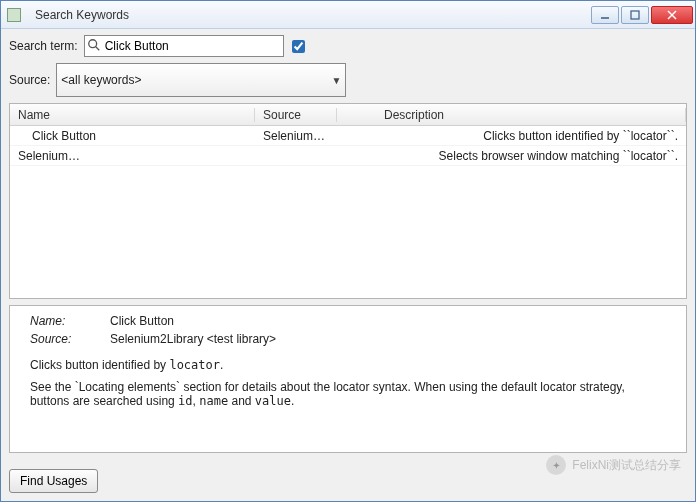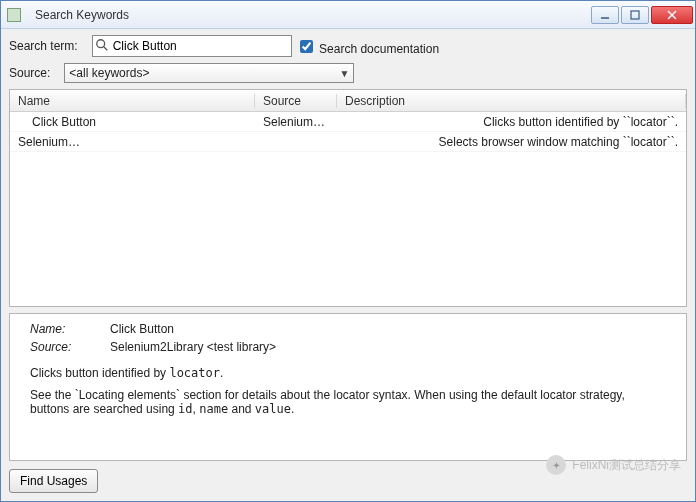--- a/index.html
+++ b/index.html
@@ -7,44 +7,44 @@
   .window { width: 696px; height: 502px; background: #fff; border: 1px solid #5a84b6; display: flex; flex-direction: column; position: relative; }
   .titlebar { height: 28px; background: linear-gradient(#f8fafd, #e6edf7); border-bottom: 1px solid #bcd0e8; display: flex; align-items: center; padding: 0 2px 0 6px; gap: 8px; }
   .title-ico { width: 14px; height: 14px; border: 1px solid #7a9e7a; background: #cfe3cf; margin-right: 6px; }
   .title-txt { flex: 1; color: #333; }
   .winbtns { display: flex; }
   .winbtn { width: 28px; height: 18px; margin-left: 2px; border: 1px solid #8aa8cc; background: linear-gradient(#f6fafe, #d7e4f3); border-radius: 2px; display: flex; align-items: center; justify-content: center; color: #3a5a85; }
   .winbtn.close { background: linear-gradient(#f47676, #d93636); border-color: #b22; color: #fff; width: 42px; }
   .winbtn svg { width: 10px; height: 10px; }
   .content { flex: 1; display: flex; flex-direction: column; padding: 6px 8px 8px 8px; background: #f0f0f0; }
   .row { display: flex; align-items: center; margin-bottom: 6px; }
-  .lbl { margin-right: 14px; }
+  .lbl { margin-right: 6px; }
   .search-wrap { position: relative; width: 200px; }
   .search-input { width: 100%; height: 22px; border: 1px solid #888; padding: 2px 4px 2px 20px; font-family: inherit; font-size: 12px; background: #fff; }
   .mag { position: absolute; left: 3px; top: 3px; width: 14px; height: 14px; color: #555; }
   .cb { margin-left: 4px; }
   .cb input { accent-color: #2a6fb5; }
-  .select { height: 20px; width: 290px; border: 1px solid #888; background: linear-gradient(#fff,#eee); display: flex; align-items: center; padding: 0 4px; justify-content: space-between; }
+  .select { height: 34px; width: 290px; border: 1px solid #888; background: linear-gradient(#fff,#eee); display: flex; align-items: center; padding: 0 4px; justify-content: space-between; }
   .select .arrow { font-size: 10px; color: #444; }
   .table-wrap { flex: 1; background: #fff; border: 1px solid #b5b5b5; overflow: hidden; display: flex; flex-direction: column; }
   .thead { display: flex; background: linear-gradient(#fdfdfd,#ececec); border-bottom: 1px solid #d0d0d0; height: 22px; align-items: center; }
   .th { padding: 0 8px; border-right: 1px solid #d8d8d8; color: #333; }
   .col-name { width: 245px; }
   .col-src { width: 82px; }
-  .col-desc { flex: 1; }
+  .col-desc { flex: 1; margin-left: 39px; }
   .tr { display: flex; height: 20px; align-items: center; border-bottom: 1px solid #f4f4f4; }
   .td { padding: 0 8px; white-space: nowrap; overflow: hidden; text-overflow: ellipsis; }
   .td.col-name { padding-left: 22px; }
   .td.col-desc { white-space: nowrap; text-align: right; }
   .details { border: 1px solid #b5b5b5; background: #fff; margin-top: 6px; padding: 8px 20px; height: 148px; overflow: hidden; font-size: 12px; }
   .drow { display: flex; margin-bottom: 4px; }
   .dkey { font-style: italic; width: 80px; }
   .dtxt { }
   .mono { font-family: Consolas, monospace; }
-  .footer { margin-top: 8px; }
+  .footer { margin-top: 16px; }
   .btn { height: 24px; border: 1px solid #8a8a8a; background: linear-gradient(#fdfdfd,#e6e6e6); padding: 0 10px; border-radius: 3px; font-family: inherit; font-size: 12px; cursor: pointer; }
   .wm { position: absolute; right: 14px; bottom: 26px; display: flex; align-items: center; color: #bdbdbd; font-size: 12px; }
   .wm .circ { width: 20px; height: 20px; border-radius: 50%; background: #d8d8d8; margin-right: 6px; display: flex; align-items: center; justify-content: center; font-size: 10px; color: #999; }
 </style>
 </head>
 <body>
 
 <div class="window">
   <div class="titlebar">
     <div class="title-ico"></div>
@@ -73,21 +73,21 @@
     <div class="row">
       <span class="lbl">Search term:</span>
       <div class="search-wrap">
         <svg class="mag" viewBox="0 0 16 16">
             <circle cx="6.5" cy="6.5" r="4.5" fill="none" stroke="#555" stroke-width="1.5"></circle>
             <line x1="10" y1="10" x2="14" y2="14" stroke="#555" stroke-width="1.5"></line>
           </svg>
         <input class="search-input" type="text" value="Click Button" style="">
       </div>
       <label class="cb">
-        <input type="checkbox" checked="" style=""> <span>Search documentation</span>
+        <input type="checkbox" checked="" style=""> 
       </label>
     </div>
 
     <div class="row">
       <span class="lbl">Source:</span>
       <div class="select">
         <span>&lt;all keywords&gt;</span>
         <span class="arrow">▼</span>
       </div>
     </div>

